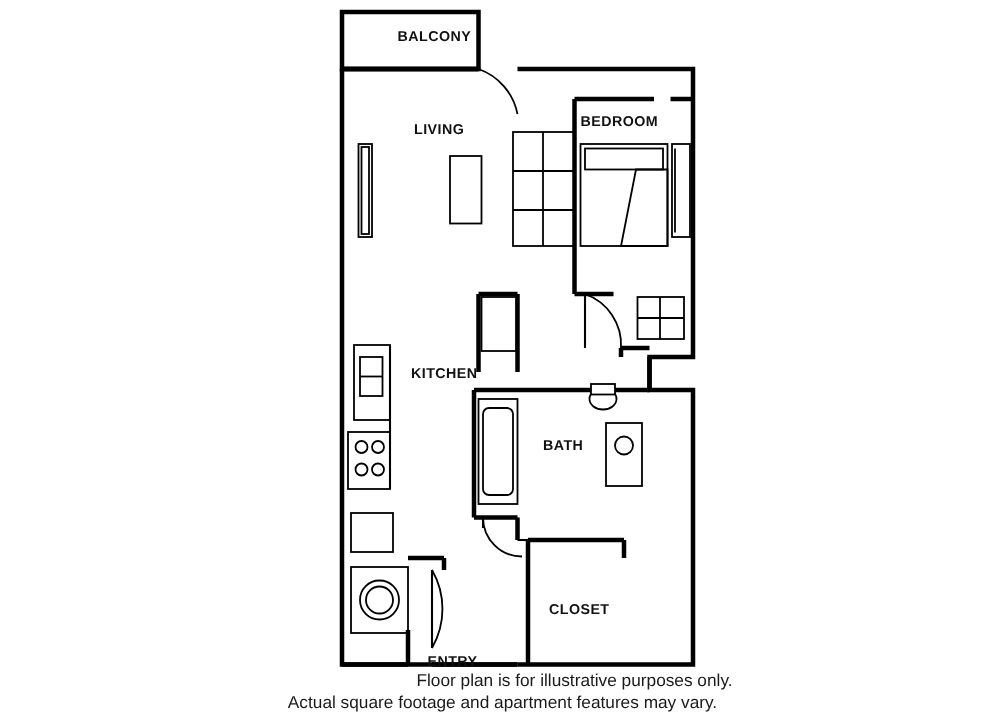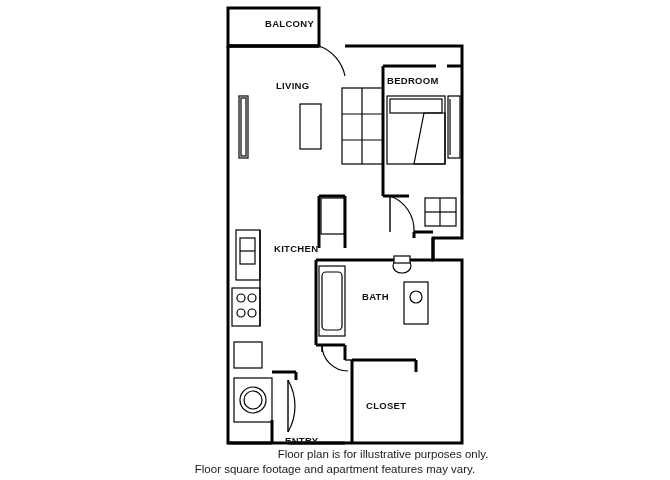--- a/index.html
+++ b/index.html
@@ -207,13 +207,13 @@
       <text class="room-label" x="274" y="252">KITCHEN</text>
       <text class="room-label" x="362" y="300">BATH</text>
       <text class="room-label" x="366" y="409">CLOSET</text>
       <text class="room-label" x="285" y="444">ENTRY</text>
     </g>
 
   </svg>
 </div>
 
 <div class="caption line1">Floor plan is for illustrative purposes only.</div>
-<div class="caption line2">Floor square footage and apartment features may vary.</div>
+<div class="caption line2">Actual square footage and apartment features may vary.</div>
 
 </body></html>

